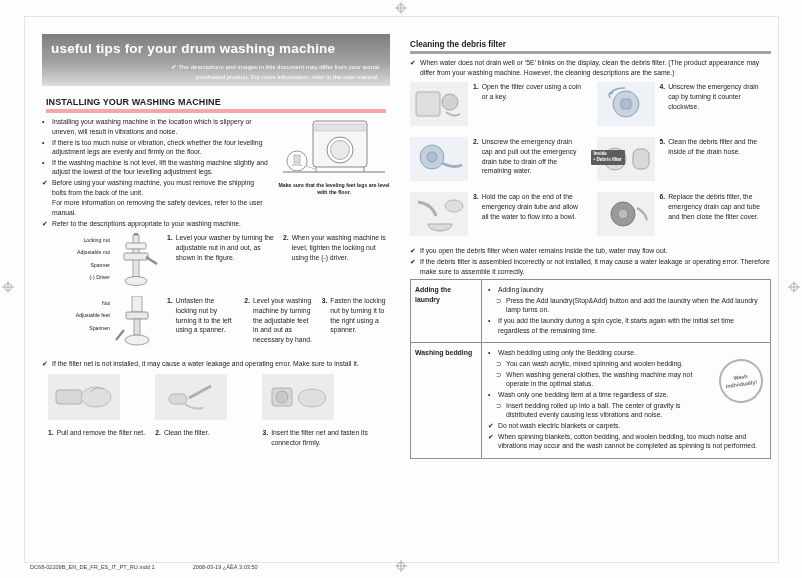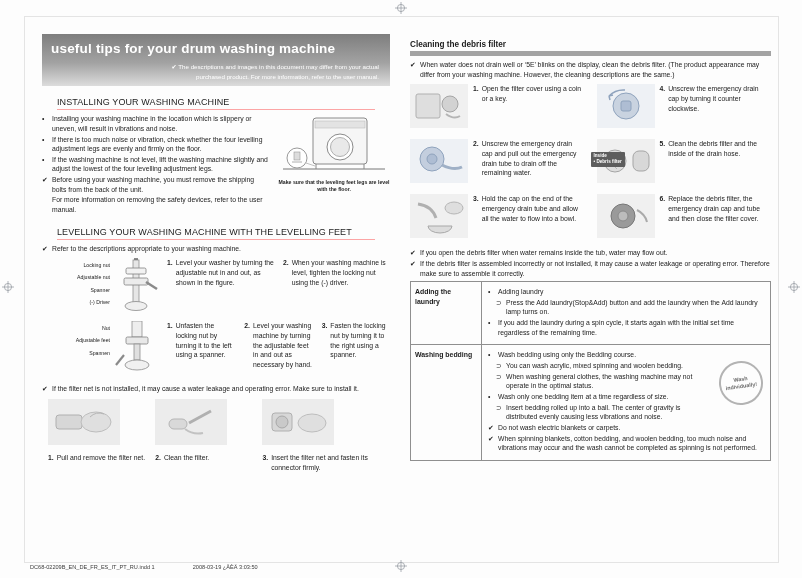--- a/index.html
+++ b/index.html
@@ -6,22 +6,22 @@
   body{width:802px;height:578px;background:#fdfdfd;position:relative;overflow:hidden;
        font-family:"Liberation Sans",sans-serif;color:#1c1c1c;}
   .frame{position:absolute;left:24px;top:16px;width:753px;height:545px;border:1px solid #e4e4e4;}
   .regmark{position:absolute;width:12px;height:12px;}
   .col{position:absolute;}
   .col-left{left:42px;top:34px;width:348px;}
   .col-right{left:410px;top:40px;width:361px;}
   .banner{background:linear-gradient(180deg,#7e7e7e,#a2a2a2 55%,#dcdcdc 100%);padding:7px 9px 5px;}
   .banner h1{margin:0;color:#fff;font-size:13.5px;font-weight:bold;letter-spacing:.2px;}
   .banner-note{margin-top:6px;color:#fff;font-size:6.2px;line-height:1.55;text-align:right;padding-right:2px;}
-  h2.sec{margin:11px 15px 4px;font-size:9px;font-weight:normal;letter-spacing:.1px;border-bottom:1px solid #fca5a5;padding-bottom:2px;}
-  h3.sub{margin:8px 0 4px;font-size:8.2px;font-weight:bold;border-bottom:5px solid #a3a3a3;padding-bottom:2px;}
+  h2.sec{margin:11px 4px 4px;font-size:9px;font-weight:bold;letter-spacing:.1px;border-bottom:4px solid #fca5a5;padding-bottom:2px;}
+  h3.sub{margin:8px 0 4px;font-size:8.2px;font-weight:bold;border-bottom:3px solid #a3a3a3;padding-bottom:2px;}
   .txt{font-size:6.8px;line-height:1.42;}
   .bullet{display:flex;gap:3px;margin-bottom:1px;}
   .bullet .m{flex:0 0 7px;}
   .bullet.sub2{margin-left:8px;}
   .step{display:flex;gap:3px;}
   .step b{white-space:nowrap;}
   .install-row{display:flex;gap:8px;align-items:flex-start;}
   .install-row .bullets{flex:1;}
   .washer-fig{flex:0 0 112px;margin:0;text-align:center;}
   .washer-fig figcaption{font-size:5.2px;font-weight:bold;line-height:1.35;margin-top:1px;}
@@ -117,21 +117,20 @@
         <line x1="85" y1="50" x2="85" y2="55" stroke="#8a8a8a"></line>
         <circle cx="18" cy="44" r="10" fill="#ffffff" stroke="#999"></circle>
         <rect x="15" y="38" width="6" height="8" fill="#dddddd" stroke="#999" stroke-width="0.6"></rect>
         <path d="M13 48 h10" stroke="#999" stroke-width="0.8"></path>
         <line x1="27" y1="49" x2="36" y2="52" stroke="#999" stroke-width="0.6"></line>
       </svg>
       <figcaption>Make sure that the leveling feet legs are level with the floor.</figcaption>
     </figure>
   </div>
 
-  <h2 class="sec">LEVELLING YOUR WASHING MACHINE WITH THE LEVELLING FEET</h2>
   <div class="bullet txt">
       <span class="m">✔</span>
       <span>Refer to the descriptions appropriate to your washing machine.</span>
     </div>
 
   <div class="lev-row">
     <div class="diagram">
       <div class="labels">
         <div>Locking nut</div>
         <div>Adjustable nut</div>

